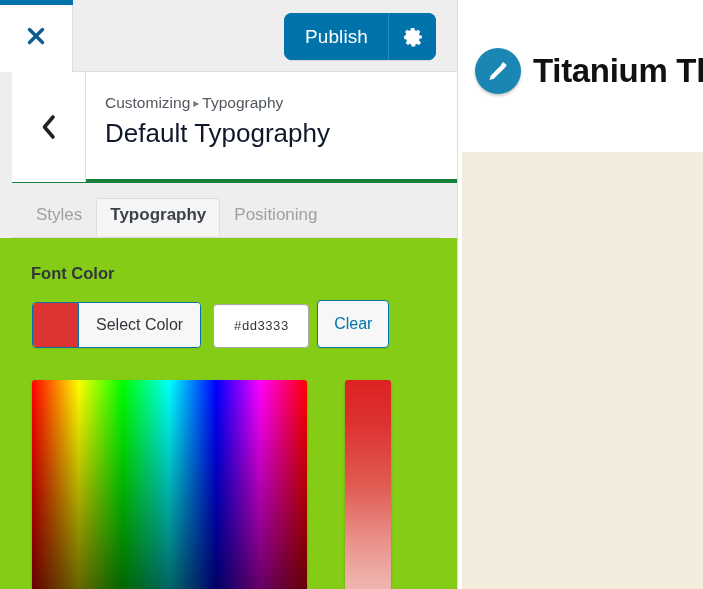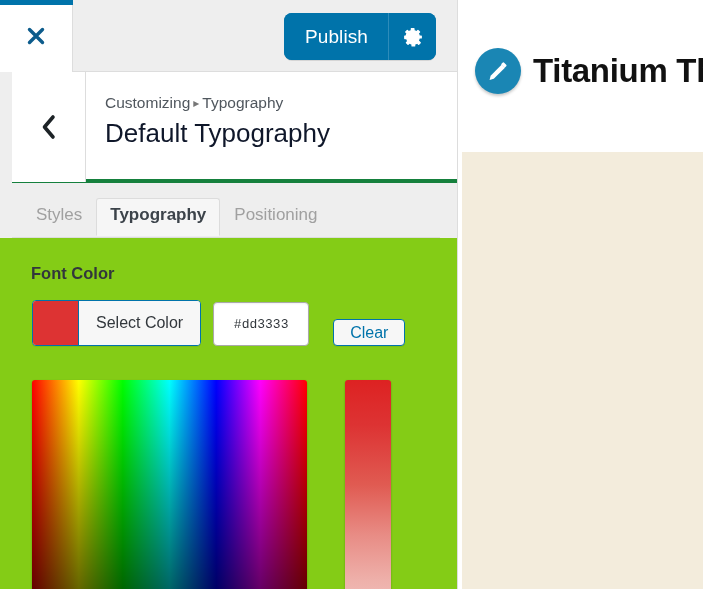--- a/index.html
+++ b/index.html
@@ -277,22 +277,22 @@
     background: #ffffff;
     color: #32373c;
     font-family: "Liberation Mono", monospace;
     font-size: 13px;
     text-align: center;
     box-sizing: border-box;
     padding: 0;
     box-shadow: inset 0 1px 2px rgba(0,0,0,0.06);
   }
   .cp-clear {
-    height: 27px;
-    margin-left: 24px;
+    height: 48px;
+    margin-left: 8px;
     padding: 0 16px;
     border: 1px solid #0073aa;
     border-radius: 4px;
     background: #f7f7f7;
     color: #0073aa;
     font-size: 16px;
     font-family: "Liberation Sans", sans-serif;
     cursor: pointer;
     box-shadow: 0 1px 0 rgba(0,0,0,0.06);
   }

